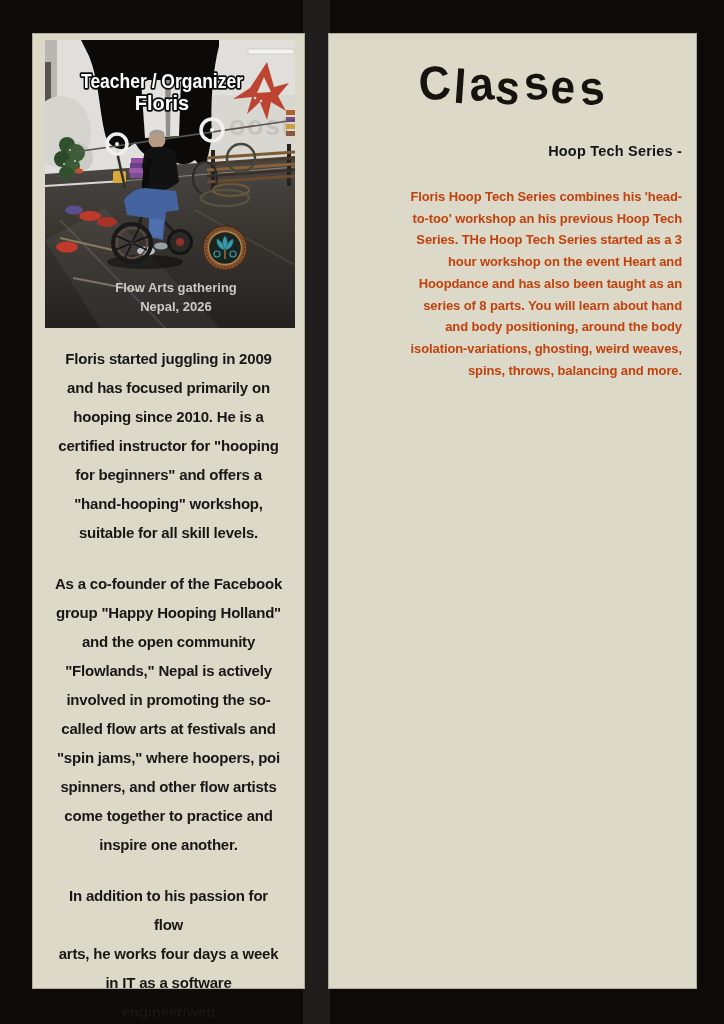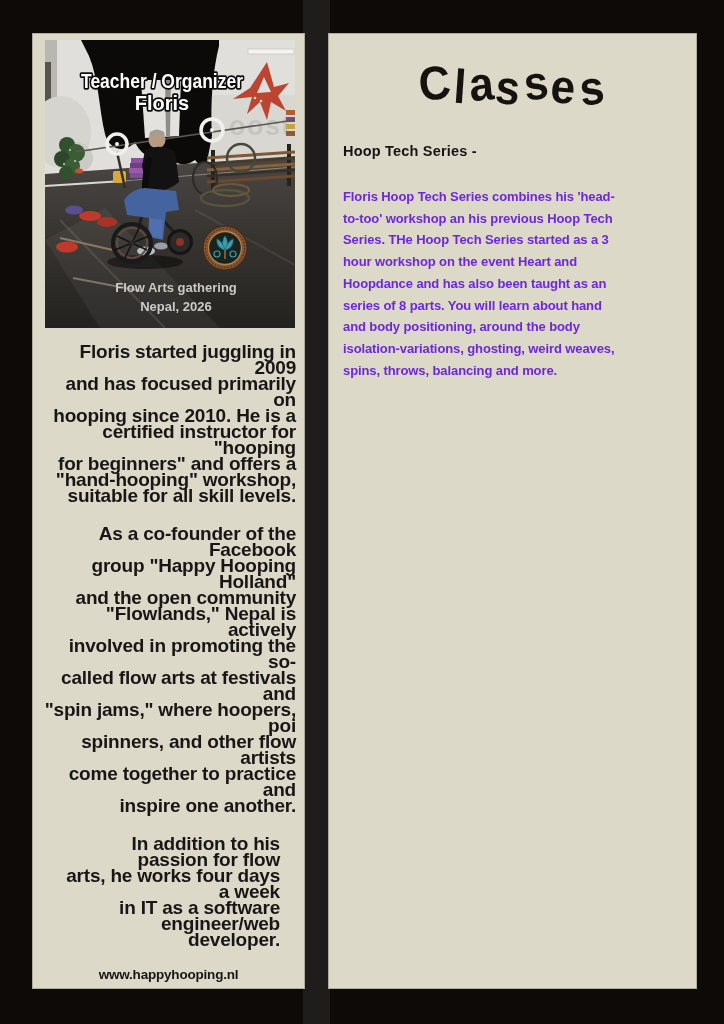--- a/index.html
+++ b/index.html
@@ -21,46 +21,46 @@
   .panel.right{left:328px;width:369px;padding:16px 14px 0;}
   
   .photo{
     position:relative;margin:6px 9px 0 12px;width:250px;height:288px;
     overflow:hidden;background:#2a2826;
   }
   .photo svg{display:block;width:100%;height:100%;}
   
   .bio{padding:16px 8px 0;}
   .bio p{
-    margin:0 0 22px;white-space:pre-line;text-align:right;
-    font-size:19px;line-height:16px;font-weight:bold;
+    margin:0 0 22px;white-space:pre-line;text-align:center;
+    font-size:15px;line-height:29px;font-weight:bold;
     letter-spacing:-0.2px;color:#181716;
   }
   .bio p.last{margin:16px;}
   .website{
     white-space:pre-line;text-align:center;
     font-size:13.5px;line-height:21.8px;font-weight:bold;
     letter-spacing:-0.2px;color:#181716;
   }
   
   .classes-heading{
     margin:10px 0 30px;text-align:center;
     font-size:44px;line-height:50px;font-weight:bold;
     letter-spacing:3px;color:#16130f;
   }
   .classes-heading span{display:inline-block;}
   .subheading{
-    margin:0 0 24px;text-align:left;
+    margin:0 0 24px;text-align:right;
     font-size:14.5px;line-height:22px;font-weight:bold;
     color:#161514;letter-spacing:0.2px;
   }
   .panel.right p.body{
-    margin:0 0 21px;white-space:pre-line;text-align:left;
+    margin:0 0 21px;white-space:pre-line;text-align:right;
     font-size:13px;line-height:21.7px;font-weight:bold;
-    letter-spacing:-0.1px;color:#6d28d9;
+    letter-spacing:-0.1px;color:#c2410c;
   }
 </style>
 </head>
 <body>
 
 <div class="divider-strip"></div>
 
 <section class="panel left">
 
   <figure class="photo" style="margin-bottom:0;">

